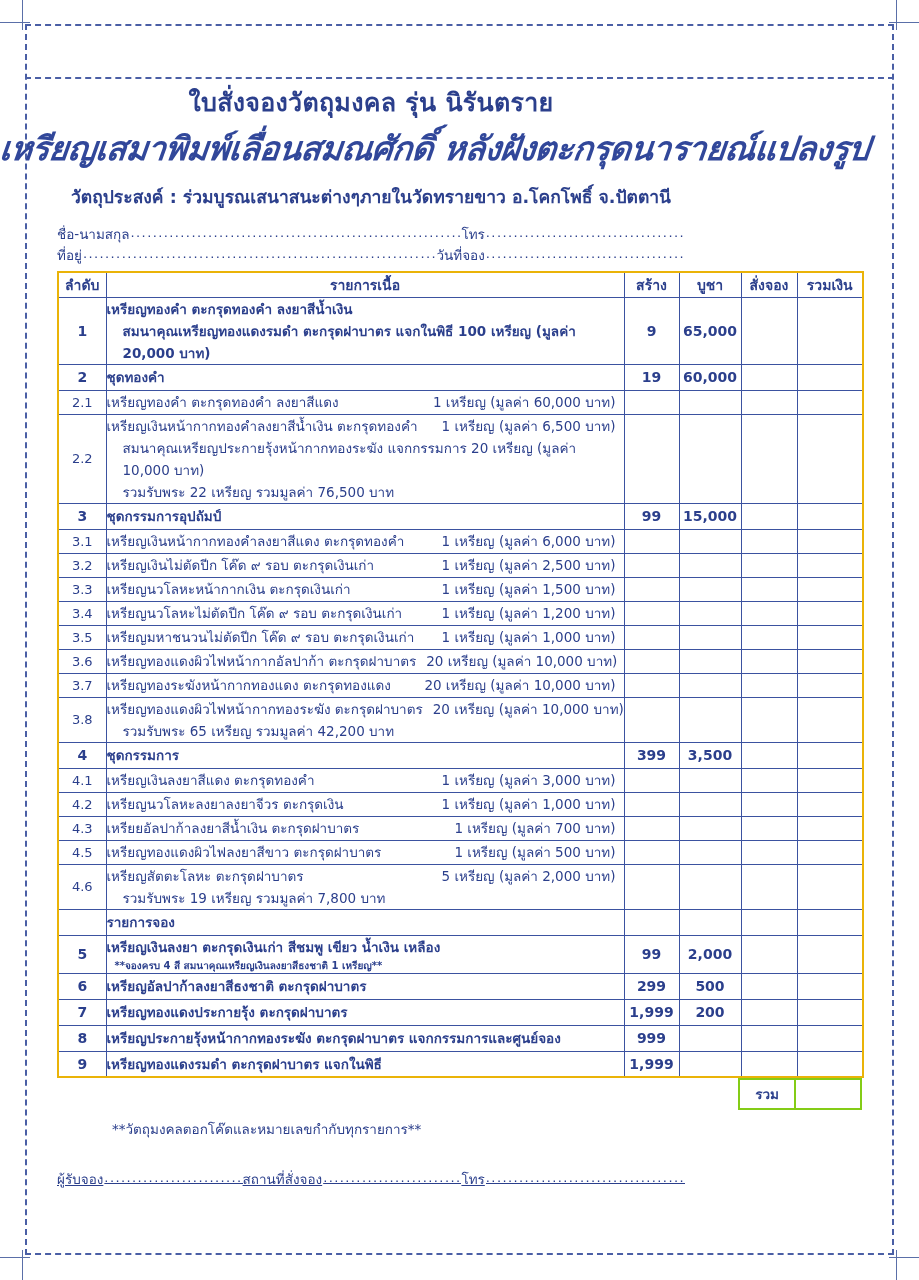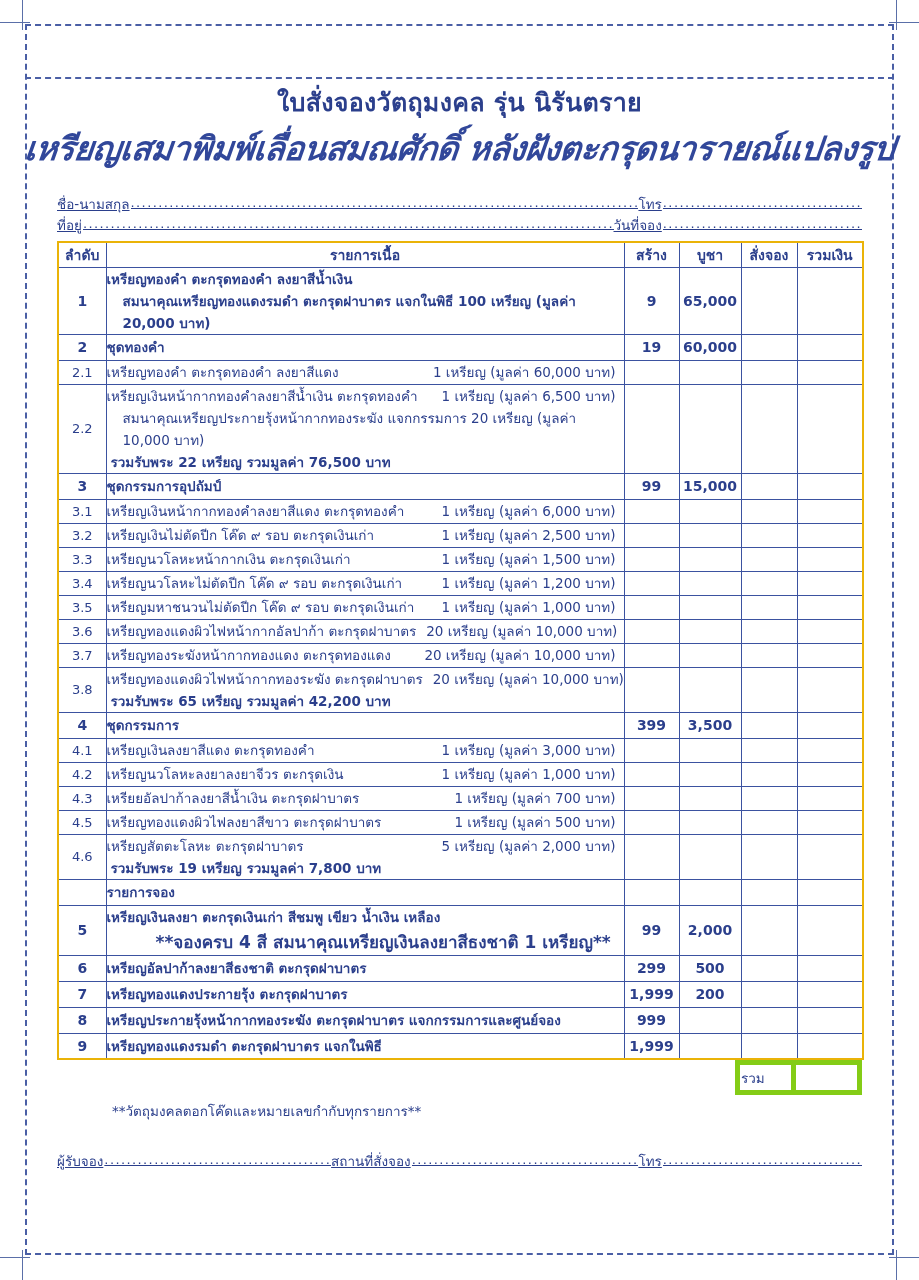--- a/index.html
+++ b/index.html
@@ -49,21 +49,21 @@
     position: absolute;
     left: 25px; top: 77px;
     width: 869px; height: 0;
     border-top: 2px dashed #4a5fa5;
   }
 
   
   .page {
     position: absolute;
     left: 0; top: 0;
-    width: 919px; height: 1280px;
+    width: 742px; height: 1280px;
     padding: 0;
   }
 
   .header { text-align: center; padding-top: 88px; }
   .title-main {
     font-size: 25px;
     font-weight: bold;
     letter-spacing: 0.3px;
     color: #2b3f8c;
     line-height: 1.2;
@@ -81,21 +81,21 @@
     white-space: nowrap;
   }
   .title-purpose {
     margin-top: 14px;
     font-size: 17.5px;
     font-weight: bold;
     color: #2b3f8c;
   }
 
   
-  .fields { margin: 26px 57px 0 57px; text-decoration: underline; }
+  .fields { margin: 14px 57px 0 57px; }
   .field-row {
     display: flex;
     align-items: flex-end;
     font-size: 13.5px;
     line-height: 18px;
     margin-bottom: 3px;
     white-space: nowrap;
   }
   .field-label { flex: 0 0 auto; padding-right: 1px; }
   .dots { flex: 1 1 auto; overflow: hidden; letter-spacing: 1.4px; font-size: 13px; position: relative; top: -1px; }
@@ -145,41 +145,42 @@
   .desc-line {
     display: flex;
     justify-content: space-between;
     align-items: baseline;
     padding-right: 8px;
     white-space: nowrap;
   }
   .desc-line .lhs { flex: 0 1 auto; }
   .desc-line .rhs { flex: 0 0 auto; padding-left: 10px; }
   .indent { padding-left: 16px; }
-  .sum-line { font-weight: bold; padding-left: 4px; }
-  .note-line { padding-left: 22px; font-size: 17px; margin-left: 27px; }
+  .sum-line { font-weight: normal; padding-left: 16px; }
+  .note-line { padding-left: 8px; font-size: 10px; }
 
   
   .total-wrap {
     position: relative;
     margin: 0 57px;
     width: 805px;
     height: 34px;
   }
   table.total-tbl {
     position: absolute;
     right: 0; top: 0;
     border-collapse: collapse;
     border: 2px solid #3b52a0;
   }
   table.total-tbl td {
-    border: 5px solid #84cc16;
+    border: 2px solid #84cc16;
     height: 30px;
+    text-align: center;
     font-size: 13.5px;
-    font-weight: normal;
+    font-weight: bold;
     color: #2b3f8c;
   }
   .tot-label { width: 56px; }
   .tot-value { width: 66px; }
 
   .footer-note {
     margin: 6px 57px 0 57px;
     font-size: 13.5px;
     padding-left: 55px;
   }
@@ -207,20 +208,21 @@
 
 <div class="dashed-outer"></div>
 <div class="dashed-top-line"></div>
 <div class="dashed-second-line"></div>
 
 <div class="page">
 
   <div class="header">
     <div class="title-main">ใบสั่งจองวัตถุมงคล รุ่น นิรันตราย</div>
     <div class="title-script">เหรียญเสมาพิมพ์เลื่อนสมณศักดิ์ หลังฝังตะกรุดนารายณ์แปลงรูป</div>
+    <div class="title-purpose">วัตถุประสงค์ : ร่วมบูรณเสนาสนะต่างๆภายในวัดทรายขาว อ.โคกโพธิ์ จ.ปัตตานี</div>
   </div>
 
   <div class="fields">
     <div class="field-row">
       <span class="field-label">ชื่อ-นามสกุล</span>
       <span class="dots">................................................................................................................................</span>
       <span class="field-label">โทร</span>
       <span class="dots dots-sm">....................................</span>
     </div>
     <div class="field-row">

